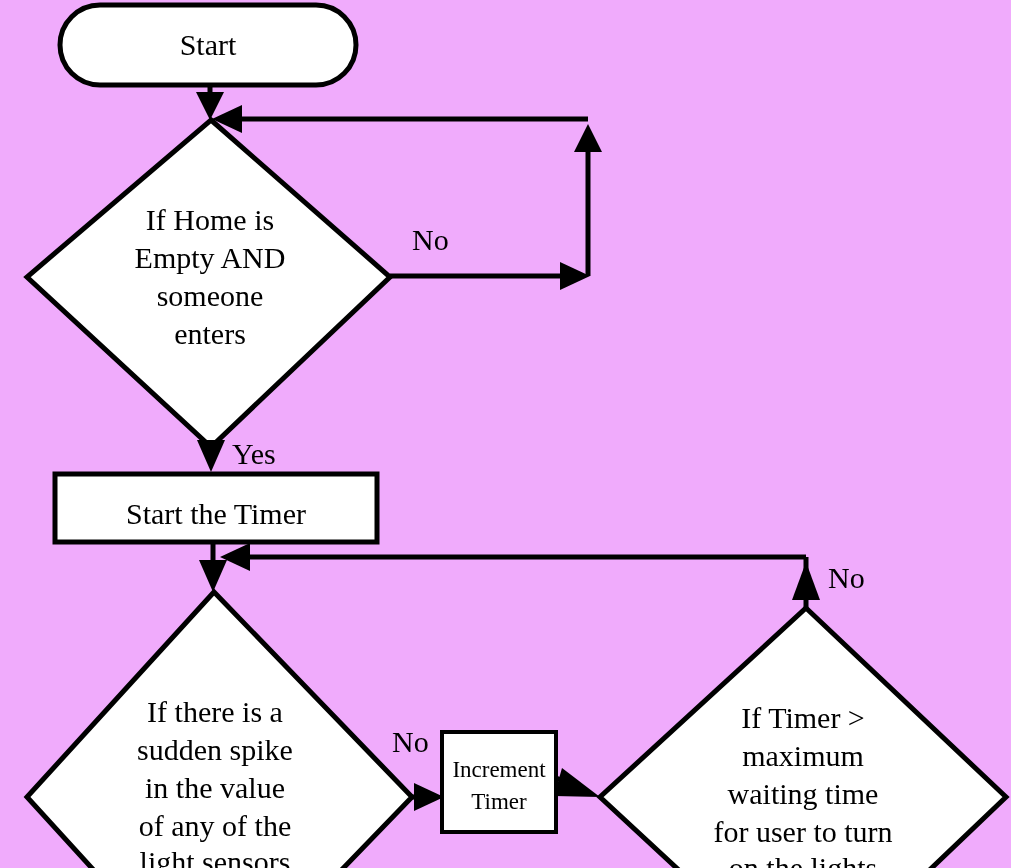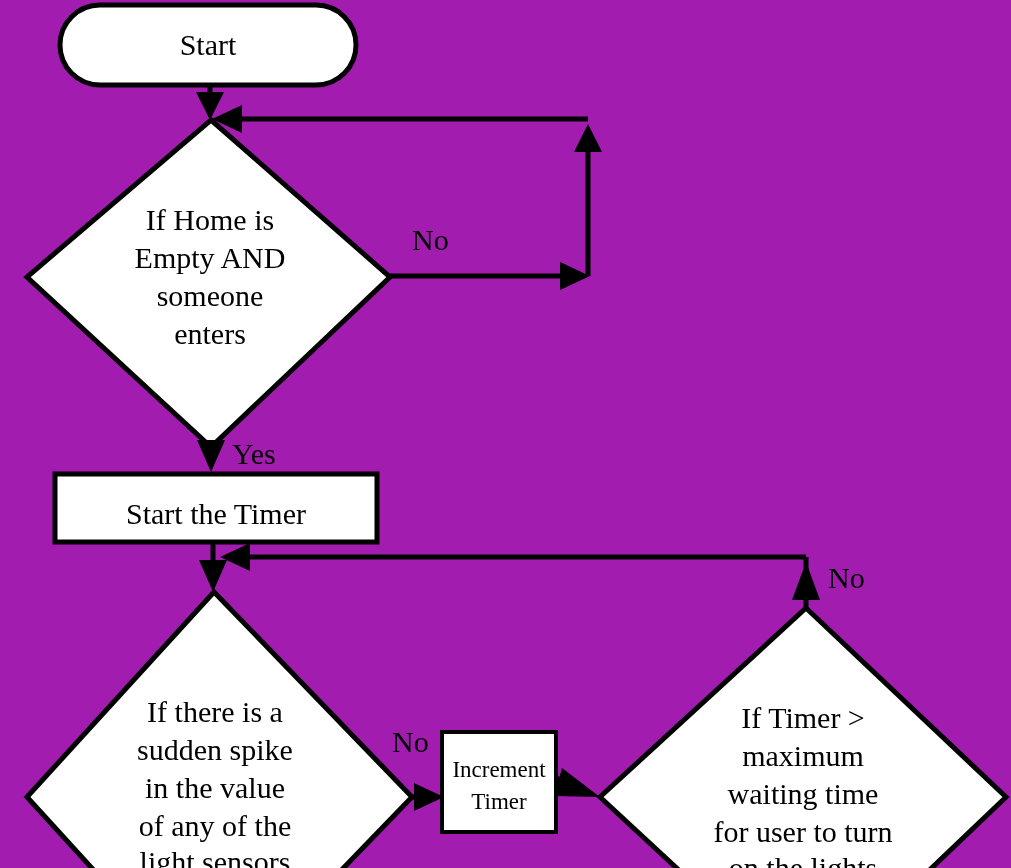--- a/index.html
+++ b/index.html
@@ -10,21 +10,21 @@
   body {
     width: 1011px;
     height: 868px;
     overflow: hidden;
     font-family: "Liberation Serif", "DejaVu Serif", serif;
   }
   #flowchart-root {
     position: relative;
     width: 1011px;
     height: 868px;
-    background: #a21caf;
+    background: #f0abfc;
   }
   svg#flow-svg {
     display: block;
     width: 1011px;
     height: 868px;
   }
   .shape-stroke {
     fill: #ffffff;
     stroke: #000000;
     stroke-width: 5;

